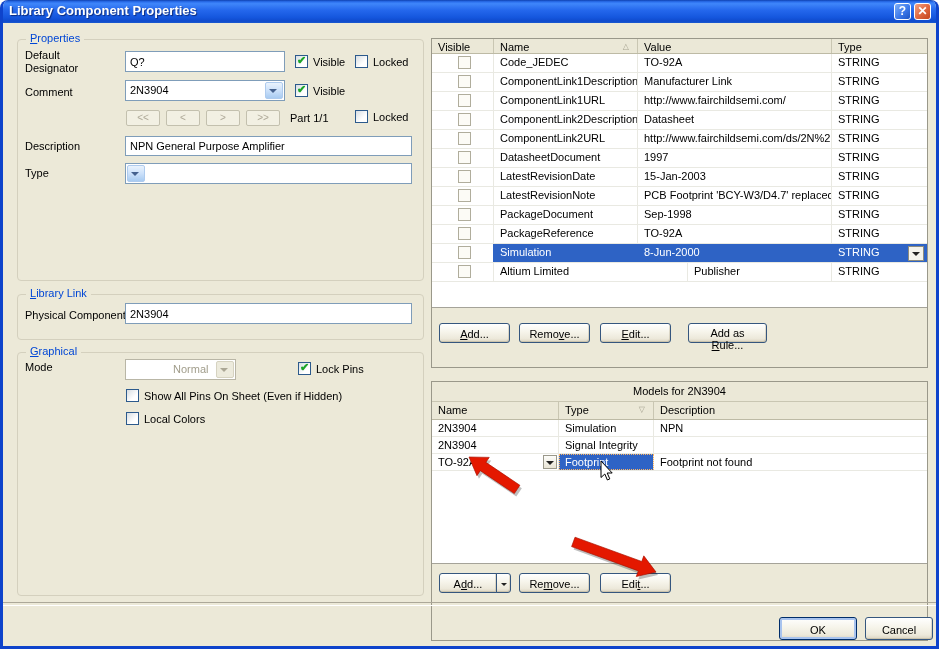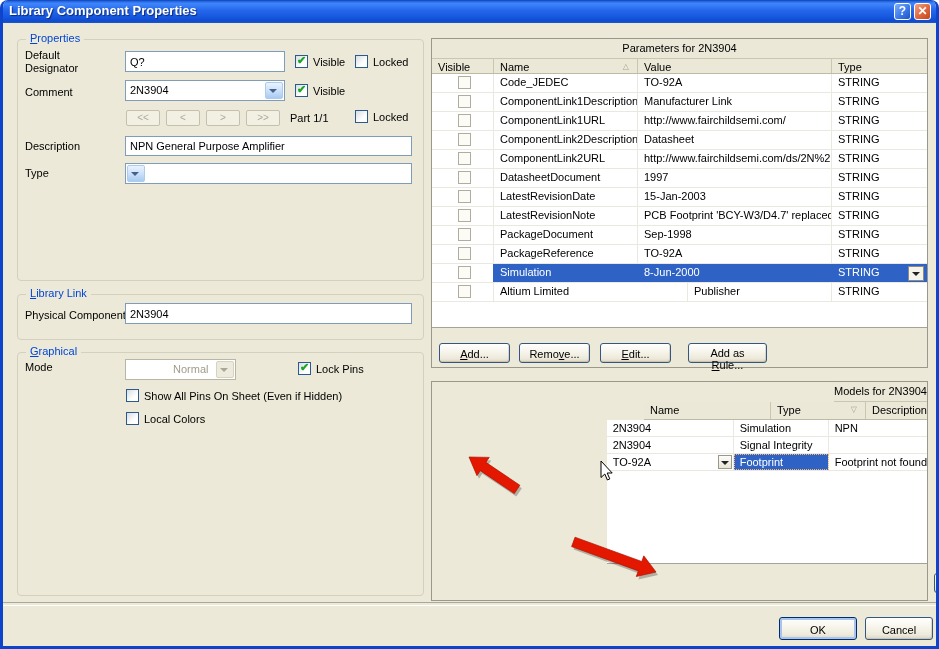--- a/index.html
+++ b/index.html
@@ -125,21 +125,20 @@
     <span class="cbtn"></span>
   </div>
   <span class="chk checked" style="left:295px;top:362px;"></span>
   <div class="lbl" style="left:313px;top:363px;">Lock Pins</div>
   <span class="chk" style="left:123px;top:389px;"></span>
   <div class="lbl" style="left:141px;top:390px;">Show All Pins On Sheet (Even if Hidden)</div>
   <span class="chk" style="left:123px;top:412px;"></span>
   <div class="lbl" style="left:141px;top:413px;">Local Colors</div>
 
   <div class="panel ptable" style="left:428px;top:38px;width:497px;height:330px;">
-    <div class="panel-title">Parameters for 2N3904</div>
     <div class="thead">
       <div class="th c0">Visible</div>
       <div class="th c1"><span>Name</span><span class="sortglyph">△</span></div>
       <div class="th c2">Value</div>
       <div class="th c3">Type</div>
     </div>
     <div class="tbody" style="height:253px;">
         <div class="trow">
           <div class="td c0"><span class="chkrow"></span></div>
           <div class="td c1">Code_JEDEC</div>
@@ -215,21 +214,21 @@
         </div>
       </div>
     <div class="panel-footer">
       <button class="xpbtn" style="left:7px;top:15px;width:71px;"><u>A</u>dd...</button>
       <button class="xpbtn" style="left:87px;top:15px;width:71px;">Remo<u>v</u>e...</button>
       <button class="xpbtn" style="left:168px;top:15px;width:71px;"><u>E</u>dit...</button>
       <button class="xpbtn" style="left:256px;top:15px;width:79px;">Add as <u>R</u>ule...</button>
     </div>
   </div>
 
-  <div class="panel mtable" style="left:428px;top:381px;width:497px;height:220px;align-items:flex-end;">
+  <div class="panel mtable" style="left:428px;top:381px;width:497px;height:260px;">
     <div class="panel-title">Models for 2N3904</div>
     <div class="thead" style="height:17px;">
       <div class="th m0">Name</div>
       <div class="th m1"><span>Type</span><span class="sortglyph">▽</span></div>
       <div class="th m2">Description</div>
     </div>
     <div class="tbody" style="height:143px;">
         <div class="trow">
           <div class="td m0">2N3904</div>
           <div class="td m1">Simulation</div>

